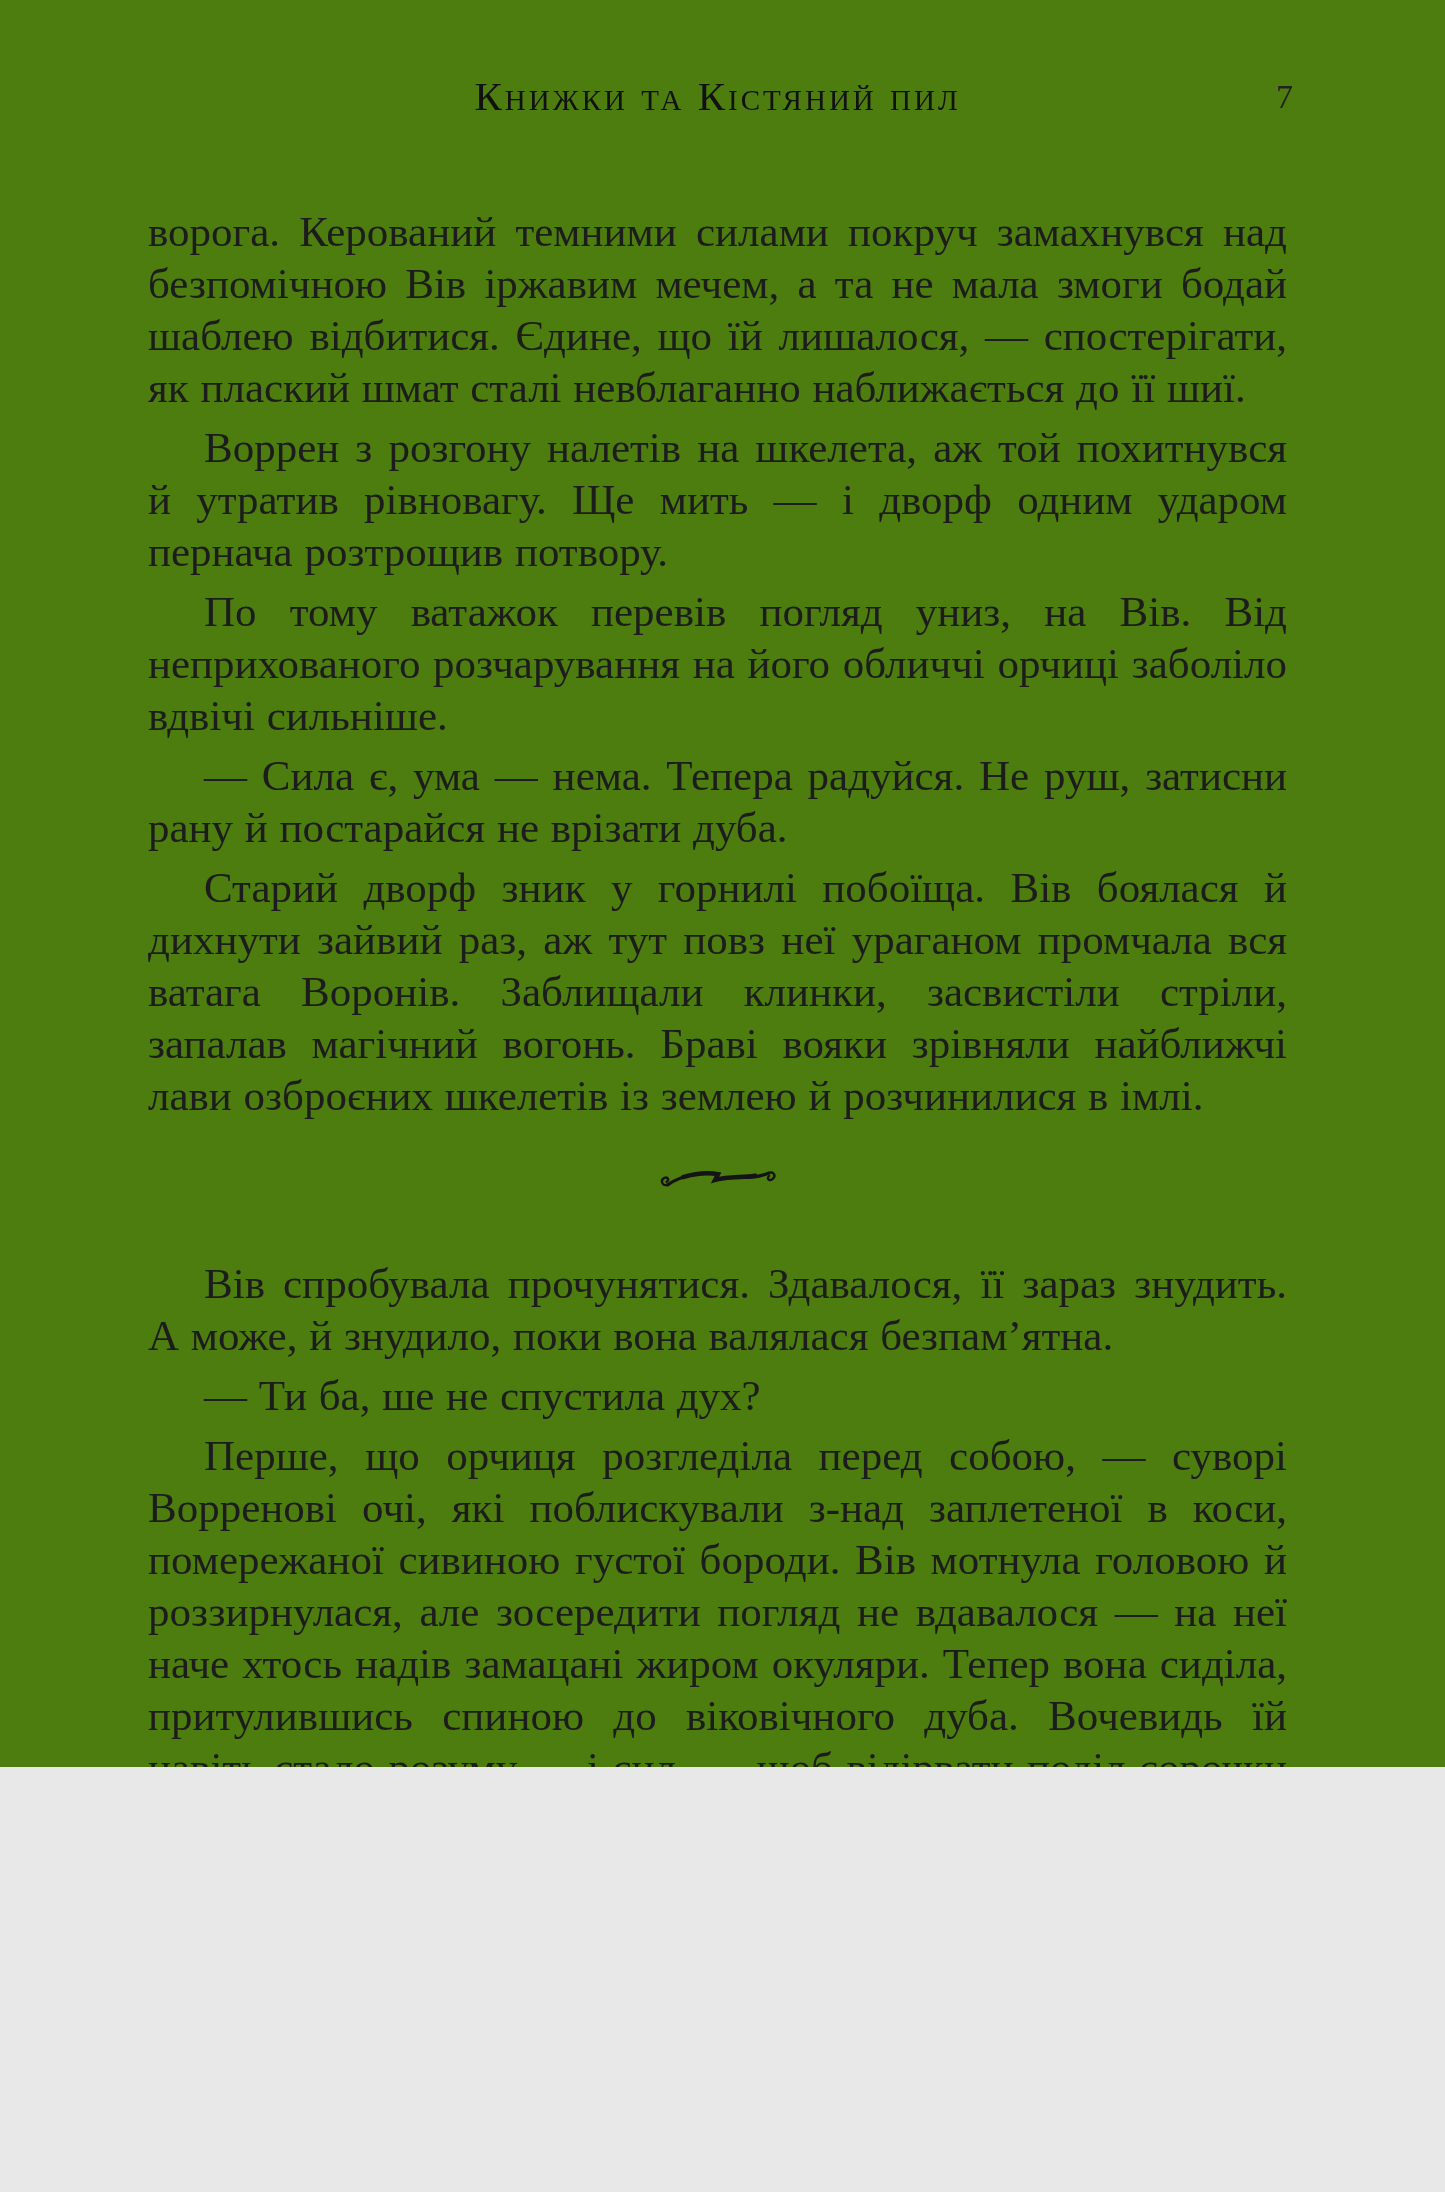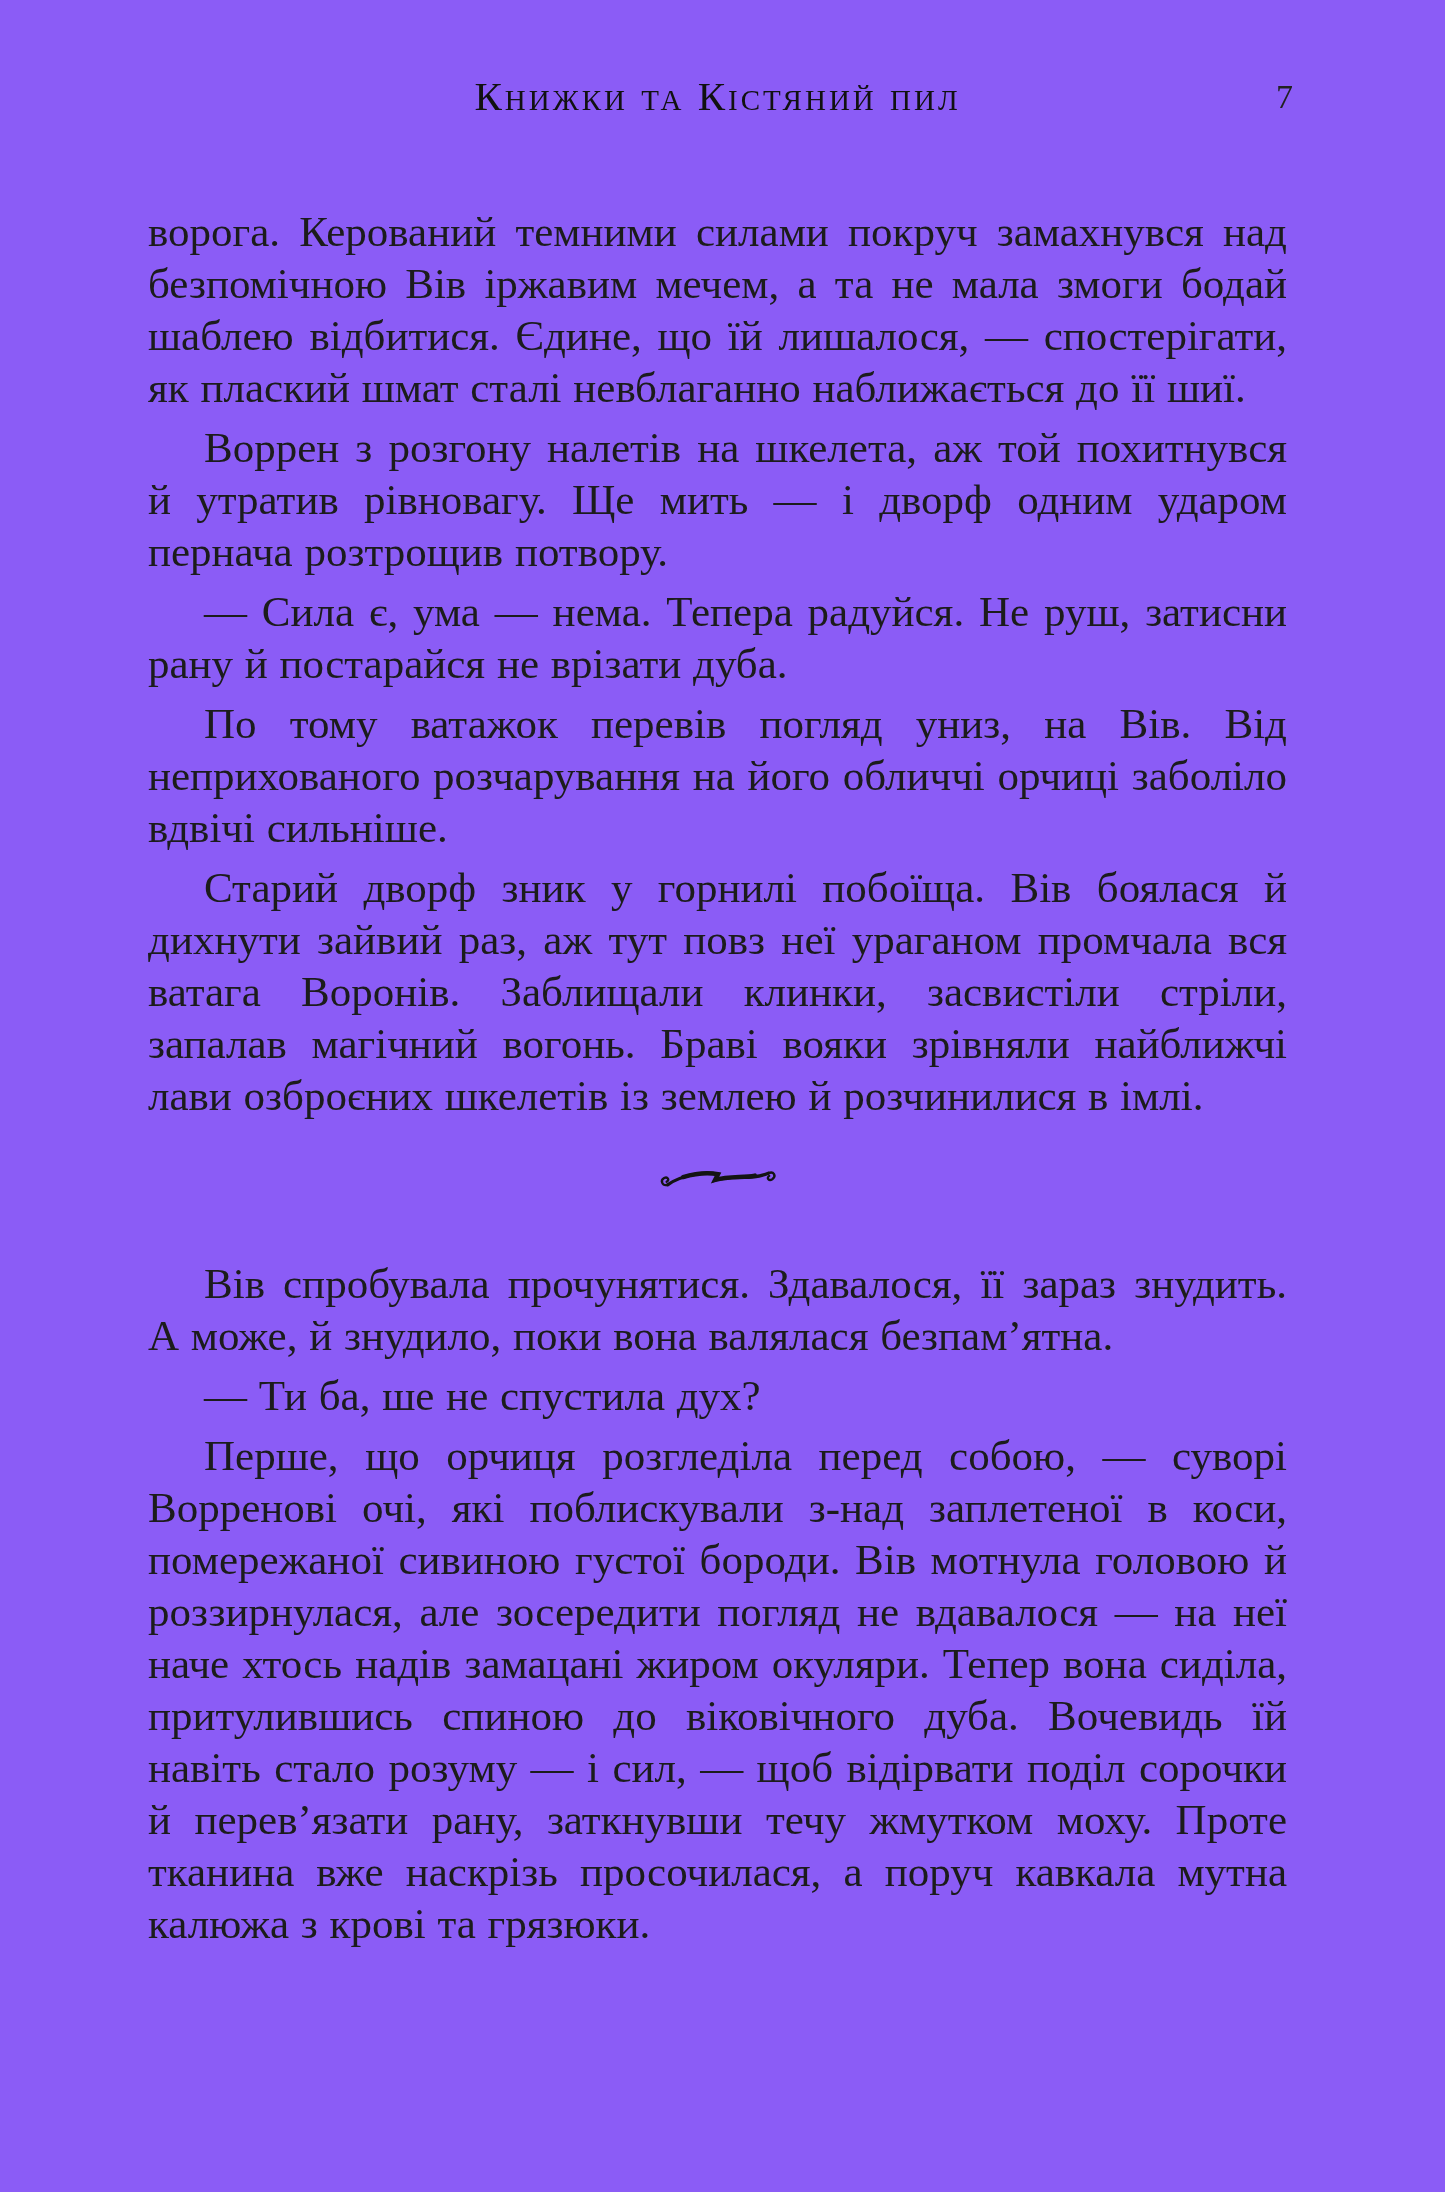--- a/index.html
+++ b/index.html
@@ -1,20 +1,20 @@
 <!DOCTYPE html>
 <html lang="uk"><head>
 <meta charset="utf-8">
 <style>
   html, body { margin: 0; padding: 0; background: #e8e8e8; }
   .page {
     position: relative;
     width: 1445px;
-    height: 2192px;
-    background: #8b5cf6;
+    height: 1767px;
+    background: #4d7c0f;
     color: #1c1c1c;
     font-family: "Liberation Serif", "DejaVu Serif", serif;
     overflow: hidden;
     box-sizing: border-box;
   }
   .text-block {
     position: absolute;
     left: 140px;
     width: 1155px;
     top: 0;
@@ -66,22 +66,22 @@
   <div class="text-block">
 
     <div class="running-header">
       <div class="chapter-title">Книжки та Кістяний пил</div>
       <div class="page-number">7</div>
     </div>
 
     <div class="content">
       <p class="no-indent">ворога. Керований темними силами покруч замахнувся над безпомічною Вів іржавим мечем, а та не мала змоги бодай шаблею відбитися. Єдине, що їй лишалося, — спостерігати, як плаский шмат сталі невблаганно наближається до її шиї.</p>
       <p>Воррен з розгону налетів на шкелета, аж той похитнувся й утратив рівновагу. Ще мить — і дворф одним ударом пернача розтрощив потвору.</p>
+      <p>По тому ватажок перевів погляд униз, на Вів. Від неприхованого розчарування на його обличчі орчиці заболіло вдвічі сильніше.</p>
       <p>— Сила є, ума — нема. Тепера радуйся. Не руш, затисни рану й постарайся не врізати дуба.</p>
-      <p>По тому ватажок перевів погляд униз, на Вів. Від неприхованого розчарування на його обличчі орчиці заболіло вдвічі сильніше.</p>
       <p>Старий дворф зник у горнилі побоїща. Вів боялася й дихнути зайвий раз, аж тут повз неї ураганом промчала вся ватага Воронів. Заблищали клинки, засвистіли стріли, запалав магічний вогонь. Браві вояки зрівняли найближчі лави озброєних шкелетів із землею й розчинилися в імлі.</p>
 
       <div class="scene-break">
         <span>
           <svg width="128" height="34" viewBox="0 0 132 34" aria-hidden="true">
             <g fill="none" stroke="#141414" stroke-linecap="round">
               <path d="M14 23 C 28 13, 52 9, 66 12 L 63 18 C 82 12, 100 19, 118 11" stroke-width="3.4"></path>
               <path d="M30 15 C 45 10.5, 55 10, 66 12 L 63 18 C 78 13.5, 92 16, 104 13.5" stroke-width="4.6"></path>
               <path d="M14 23 c -5.5 1.5 -8 -4.5 -3.5 -7 c 3.5 -1.8 6 2 2.5 3.8" stroke-width="2.4"></path>
               <path d="M118 11 c 5.5 -2.5 8.5 3 4 6.2 c -3.4 2.3 -6.5 -1.2 -3.2 -3.4" stroke-width="2.4"></path>

